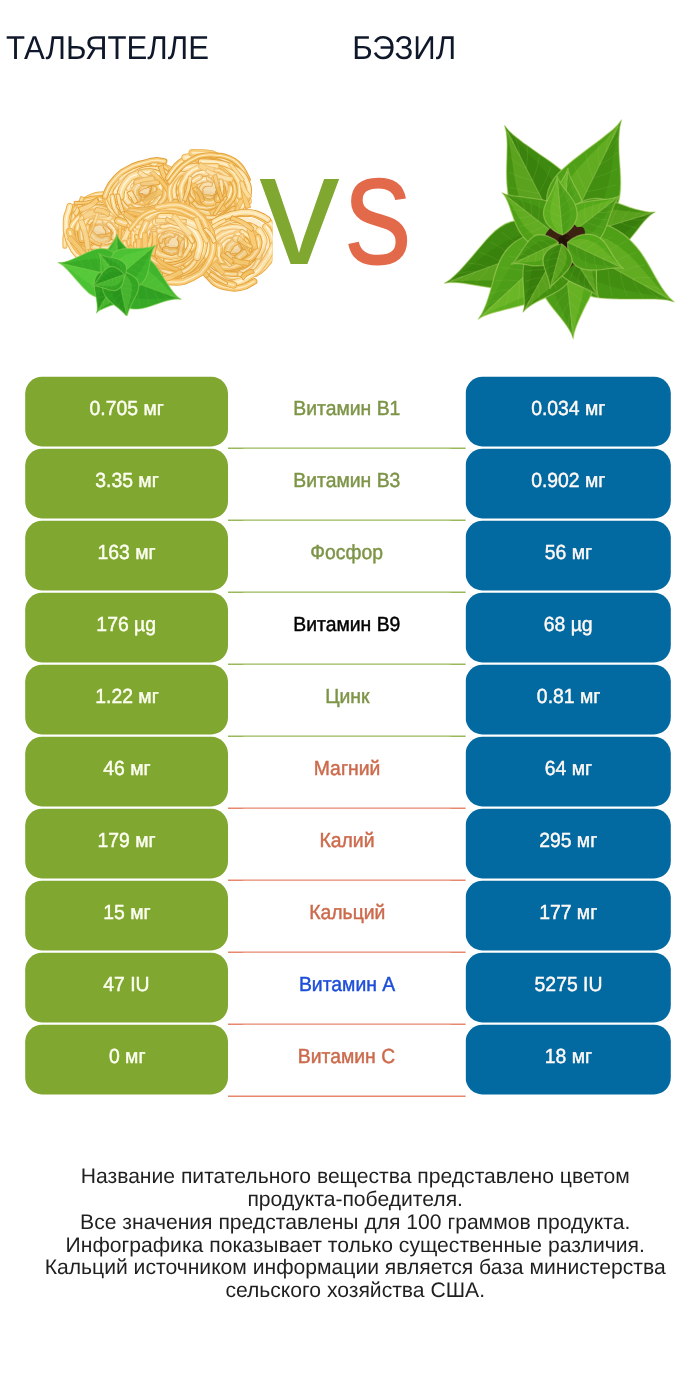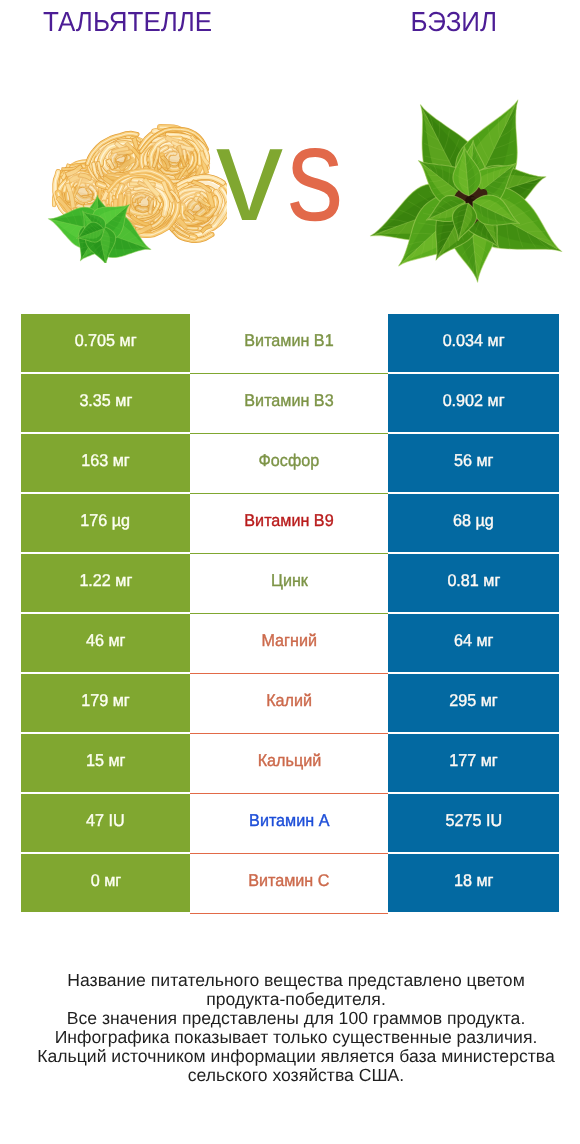--- a/index.html
+++ b/index.html
@@ -1,33 +1,33 @@
 <!DOCTYPE html>
 <html><head>
 <meta charset="utf-8">
 <style>
   html,body{margin:0;padding:0;background:#fff;-webkit-font-smoothing:antialiased;text-rendering:geometricPrecision;}
   body{width:580px;height:1144px;font-family:"Liberation Sans",sans-serif;overflow:hidden;}
   .page{position:relative;width:580px;height:1144px;background:#fff;}
 
-  .title{position:absolute;top:6px;font-size:27.5px;color:#4c1d95;text-align:center;white-space:nowrap;font-weight:400;}
+  .title{position:absolute;top:24px;font-size:27.5px;color:#0f172a;white-space:nowrap;font-weight:400;}
   .title span{display:inline-block;transform:scaleX(.945);}
   #title-left{left:0;width:255px;}
   #title-right{left:291px;width:325px;}
 
   #pasta-img{position:absolute;left:45px;top:116px;width:182px;height:147px;}
   #basil-img{position:absolute;left:363px;top:82px;width:210px;height:217px;}
 
   .vs{position:absolute;left:216px;top:108px;font-size:134px;line-height:1;font-weight:400;white-space:nowrap;letter-spacing:1px;transform-origin:0 0;}
   .vs .v{color:#80a730;}
   .vs .s{color:#e2694a;display:inline-block;transform:scaleX(.84);transform-origin:left center;margin-left:3px;}
 
   #table{position:absolute;left:21px;top:314px;width:538px;}
   .row{position:relative;height:58px;margin-bottom:2px;display:flex;}
-  .cell{display:flex;align-items:center;justify-content:center;font-size:17px;font-weight:normal;box-sizing:border-box;}
+  .cell{display:flex;align-items:center;justify-content:center;font-size:17px;font-weight:normal;box-sizing:border-box;border-radius:14px;}
   .cell span{display:inline-block;transform:scaleX(.95);position:relative;top:-2px;-webkit-text-stroke:0.38px currentColor;}
   .c-left{width:178px;background:#80a730;color:#fdfff2;}
   .c-mid{width:208px;background:#fff;position:relative;}
   .c-mid::after{content:'';position:absolute;left:0;right:0;bottom:-2px;height:1px;background:var(--bc,#80a730);}
   .c-right{width:180px;background:#0369a1;color:#fffaf5;}
 
   .foot{position:absolute;left:6px;top:971px;width:580px;text-align:center;font-size:17.6px;line-height:19px;color:#1f1f1f;}
 </style>
 </head>
 <body>
@@ -1339,21 +1339,21 @@
           <span>Фосфор</span>
         </div>
         <div class="cell c-right">
           <span>56 мг</span>
         </div>
       </div>
       <div class="row">
         <div class="cell c-left">
           <span>176 µg</span>
         </div>
-        <div class="cell c-mid" style="color: #b91c1c; --bc: #80a730;">
+        <div class="cell c-mid" style="color: #000000; --bc: #80a730;">
           <span>Витамин B9</span>
         </div>
         <div class="cell c-right">
           <span>68 µg</span>
         </div>
       </div>
       <div class="row">
         <div class="cell c-left">
           <span>1.22 мг</span>
         </div>

